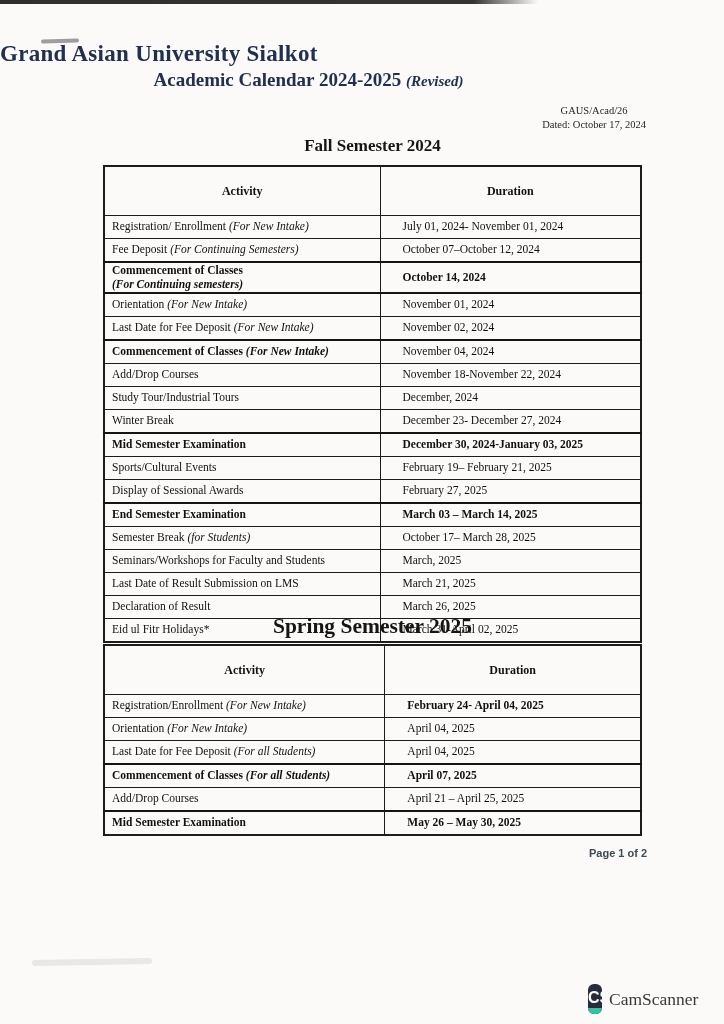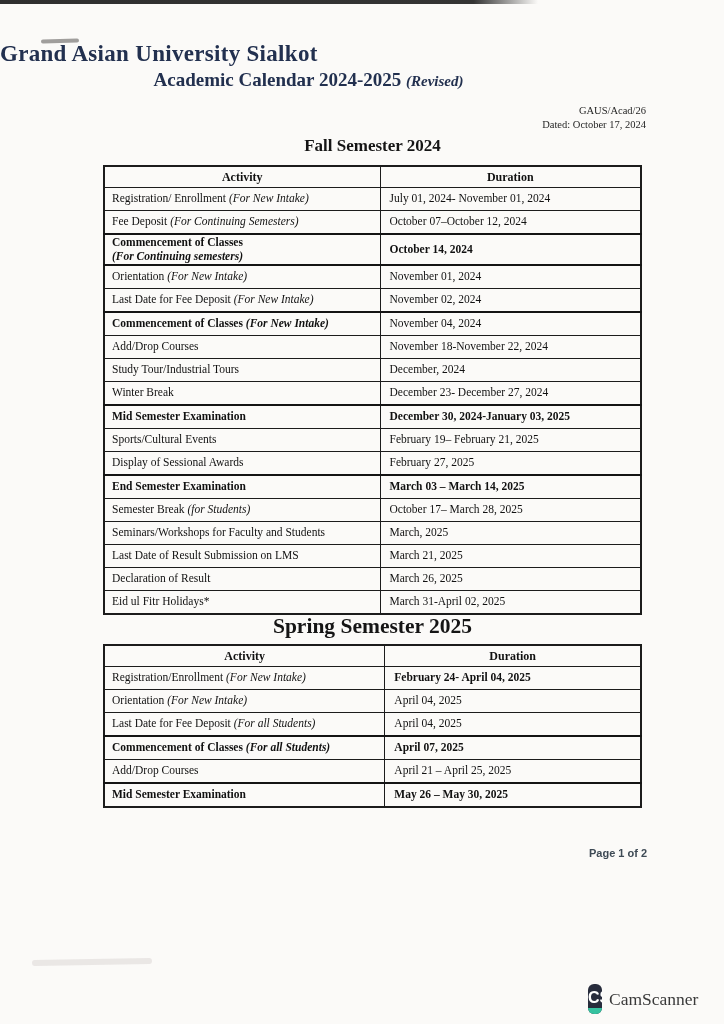--- a/index.html
+++ b/index.html
@@ -13,38 +13,38 @@
     border-radius:2px;transform:rotate(-1.5deg);opacity:.85;}
   .smudge-bottom{position:absolute;top:959px;left:32px;width:120px;height:6px;background:#e3dedd;
     border-radius:3px;transform:rotate(-1deg);opacity:.7;}
 
   
   .title1{position:absolute;top:41px;left:0;width:724px;text-align:left;
     font-size:23px;font-weight:bold;color:#22304f;letter-spacing:.3px;}
   .title2{position:absolute;top:69px;left:0;width:617px;text-align:center;
     font-size:19px;font-weight:bold;color:#22304f;}
   .title2 .rev{font-size:15px;font-style:italic;}
-  .refblock{position:absolute;top:104px;right:78px;text-align:right;
+  .refblock{position:absolute;top:104px;right:78px;text-align:center;
     font-size:10.5px;line-height:14px;color:#262626;}
 
   .sem-heading{position:absolute;left:103px;width:539px;text-align:center;
     font-weight:bold;color:#151515;}
   .fall-heading{top:136px;font-size:17px;}
   .spring-heading{top:614px;font-size:21.5px;}
 
   
   table{position:absolute;left:103px;width:539px;border-collapse:collapse;table-layout:fixed;
     background:transparent;}
   .fall-table{top:165px;}
   .spring-table{top:644px;}
   table,td,th{border:1.5px solid #1c1c1c;}
   table{border-width:2px;}
-  th{height:18px;font-size:12px;font-weight:bold;text-align:center;color:#111;padding:1px 4px;}
+  th{height:18px;font-size:12px;font-weight:bold;text-align:center;color:#111;padding:15px 4px;}
   td{height:20px;font-size:11.5px;color:#111;padding:1px 7px;line-height:13.5px;vertical-align:middle;}
-  td.dur{padding-left:9px;}
+  td.dur{padding-left:22px;}
   td.b{font-weight:bold;}
   tr.thick-top td{border-top:2.6px solid #141414;}
   td em{}
   .fall-table col.c-act{width:51.4%;}
   .fall-table col.c-dur{width:48.6%;}
   .spring-table col.c-act{width:52.3%;}
   .spring-table col.c-dur{width:47.7%;}
 
   
   .page-number{position:absolute;top:847px;left:589px;font-family:"Liberation Sans",sans-serif;

